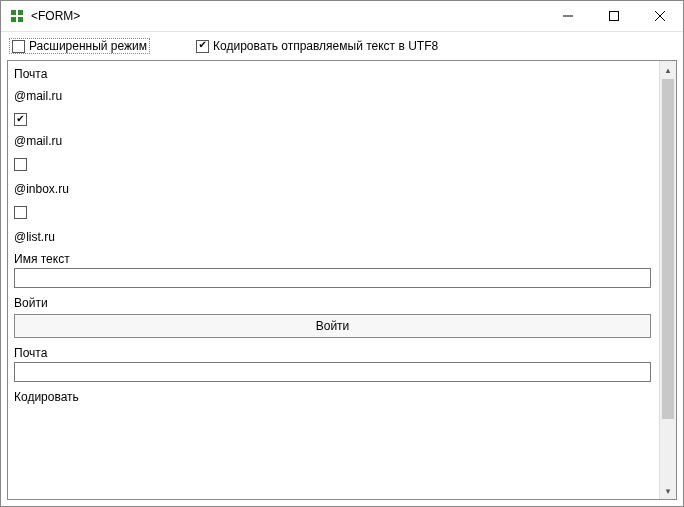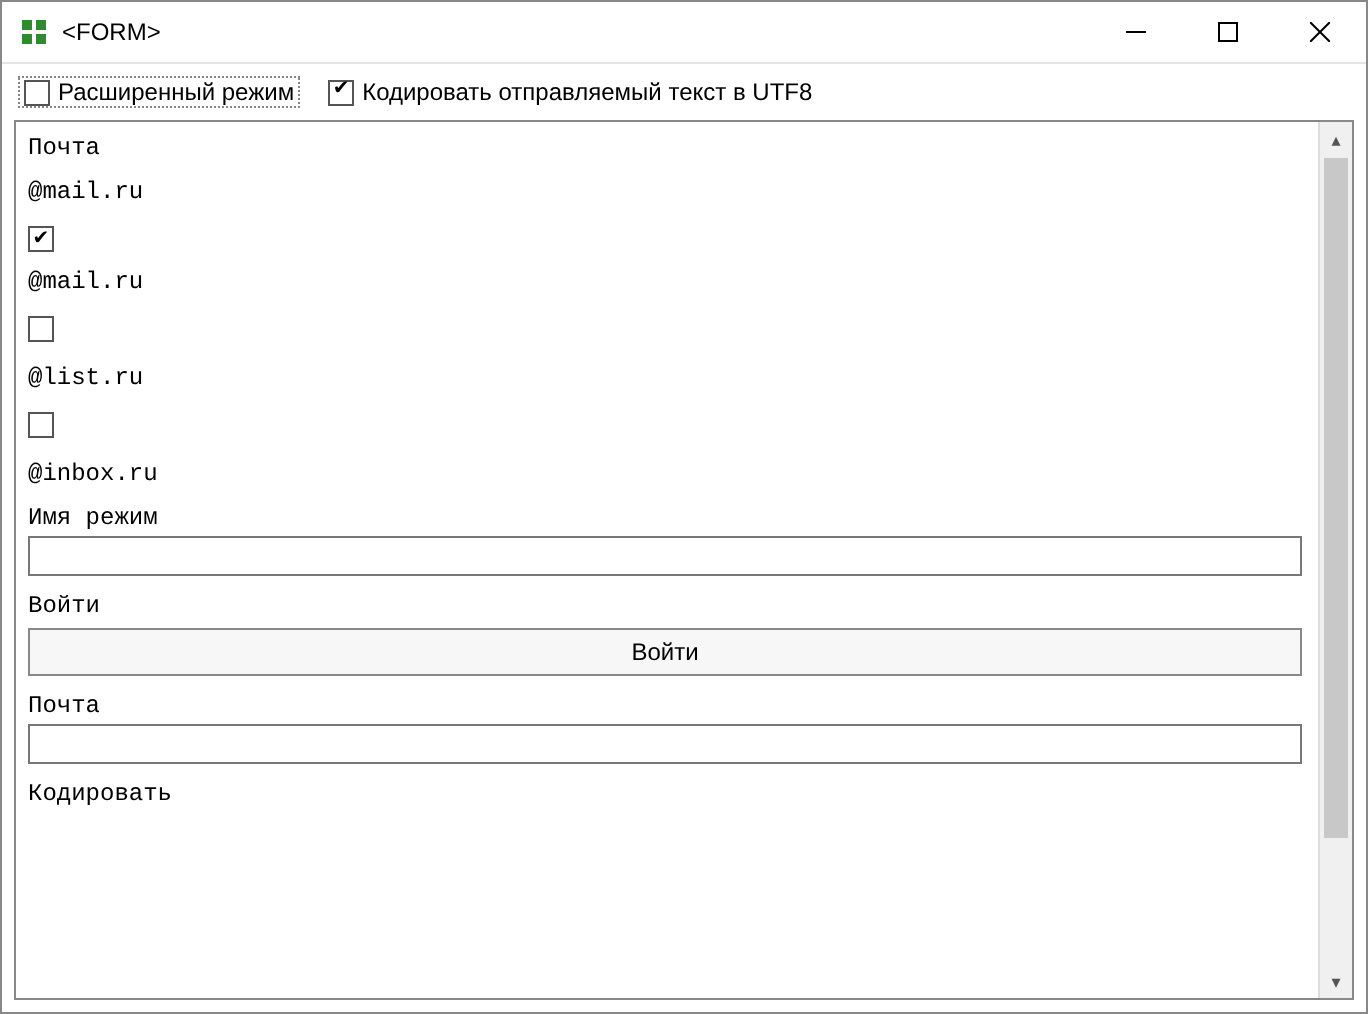--- a/index.html
+++ b/index.html
@@ -54,20 +54,21 @@
   .toolbar {
     padding: 6px 8px 4px 8px;
     display: flex;
     align-items: center;
     gap: 14px;
   }
   .chk {
     display: inline-flex;
     align-items: center;
     gap: 4px;
+    margin-left: 32px;
   }
   .chkbox {
     width: 13px;
     height: 13px;
     border: 1px solid #555;
     box-sizing: border-box;
     display: inline-flex;
     align-items: center;
     justify-content: center;
     background: #fff;
@@ -124,21 +125,20 @@
   .scrollbar .thumb {
     position: absolute;
     left: 2px; right: 2px;
     top: 18px;
     height: 340px;
     background: #c8c8c8;
     border-radius: 0;
   }
   .label {
     display: block;
-    font-family: Liberation Mono, monospace;
   }
   .smallchk {
     width: 13px;
     height: 13px;
     border: 1px solid #555;
     box-sizing: border-box;
     display: inline-flex;
     align-items: center;
     justify-content: center;
     background: #fff;
@@ -232,29 +232,29 @@
       <div class="section">
         <span class="label">@mail.ru</span>
       </div>
 
       <div class="section">
         <span class="smallchk checked"></span>
         <span class="label">@mail.ru</span>
       </div>
       <div class="section">
         <span class="smallchk"></span>
+        <span class="label">@inbox.ru</span>
+      </div>
+      <div class="section">
+        <span class="smallchk"></span>
         <span class="label">@list.ru</span>
       </div>
-      <div class="section">
-        <span class="smallchk"></span>
-        <span class="label">@inbox.ru</span>
-      </div>
-
-      <div class="section">
-        <span class="label">Имя режим</span>
+
+      <div class="section">
+        <span class="label">Имя текст</span>
         <input type="text" class="textin" value="" style="">
       </div>
 
       <div class="section">
         <span class="label">Войти</span>
         <div class="bigbtn">
           <span>Войти</span>
         </div>
       </div>
 

